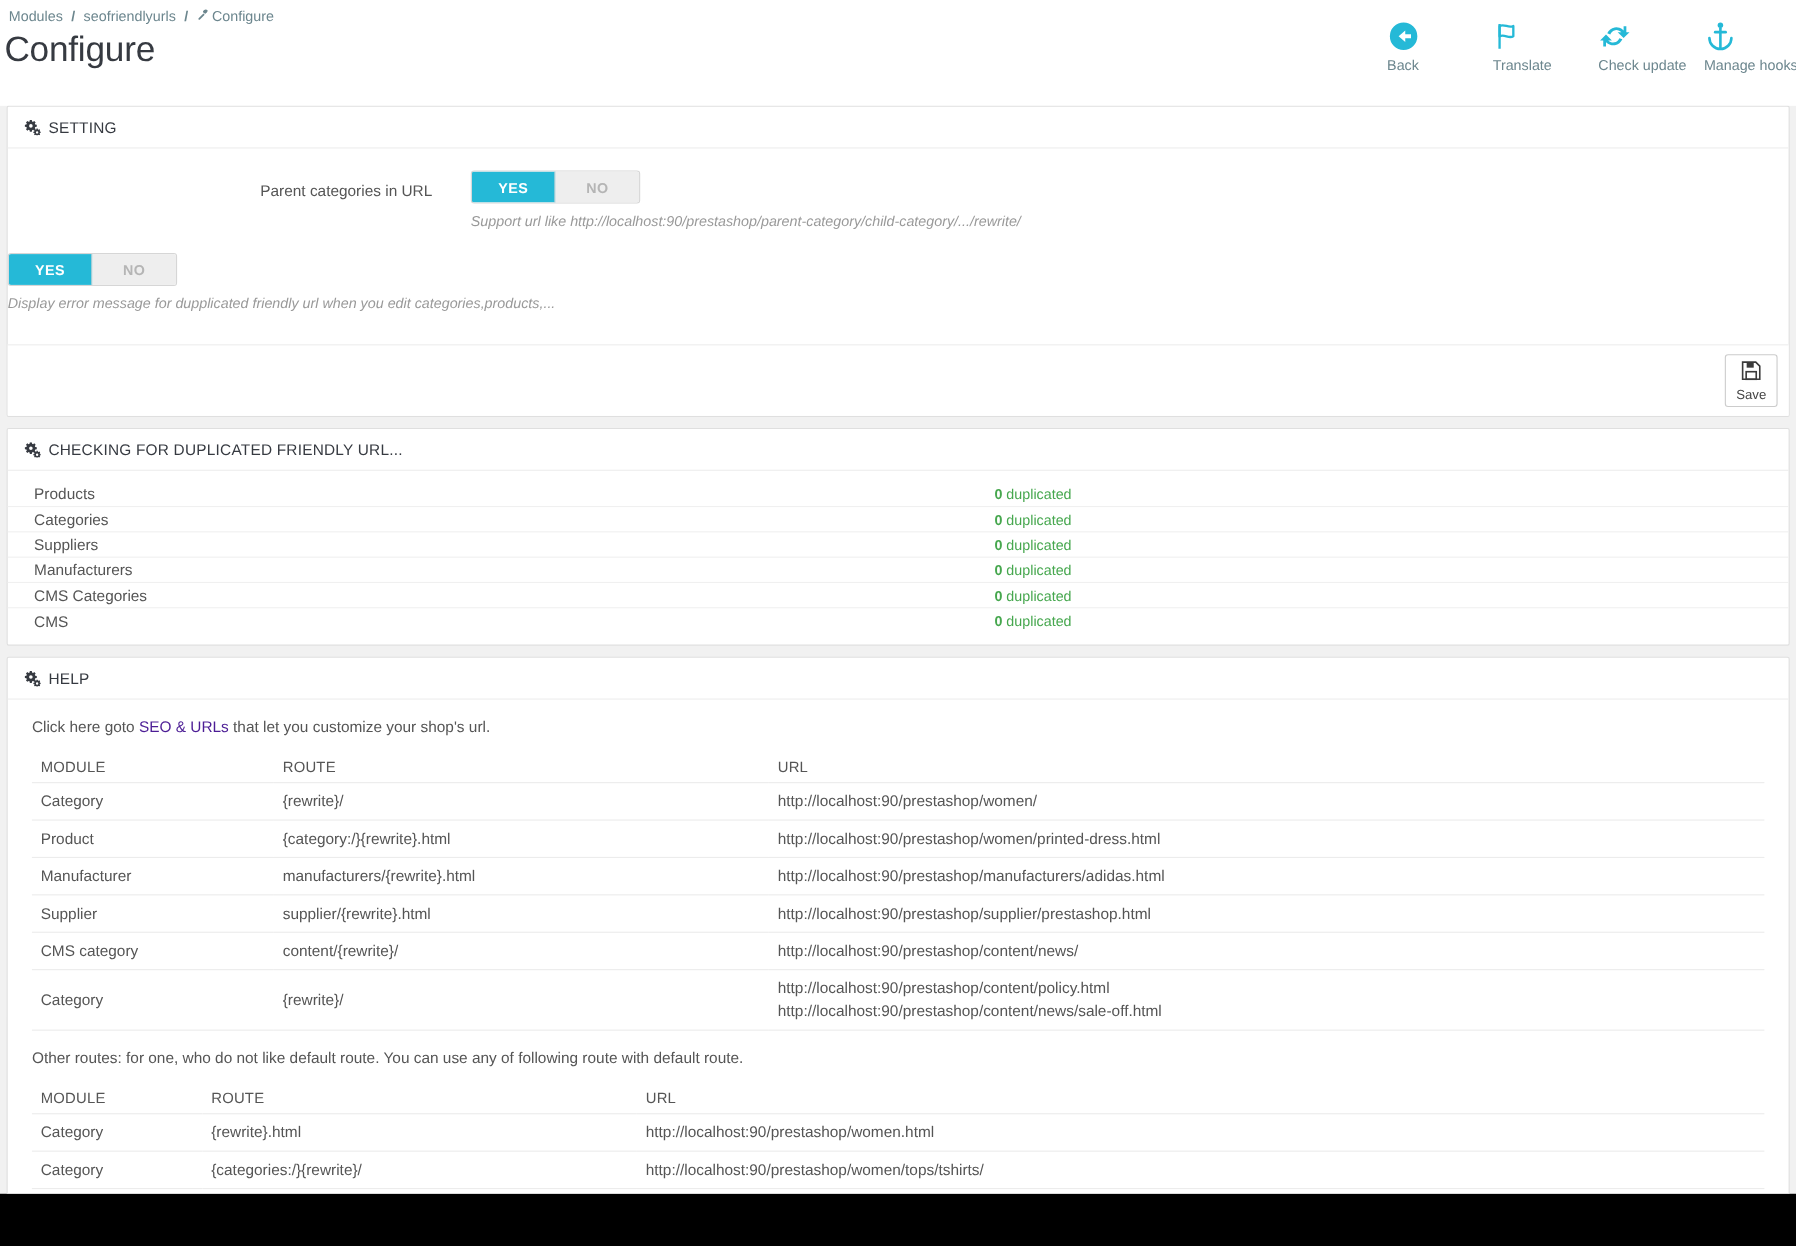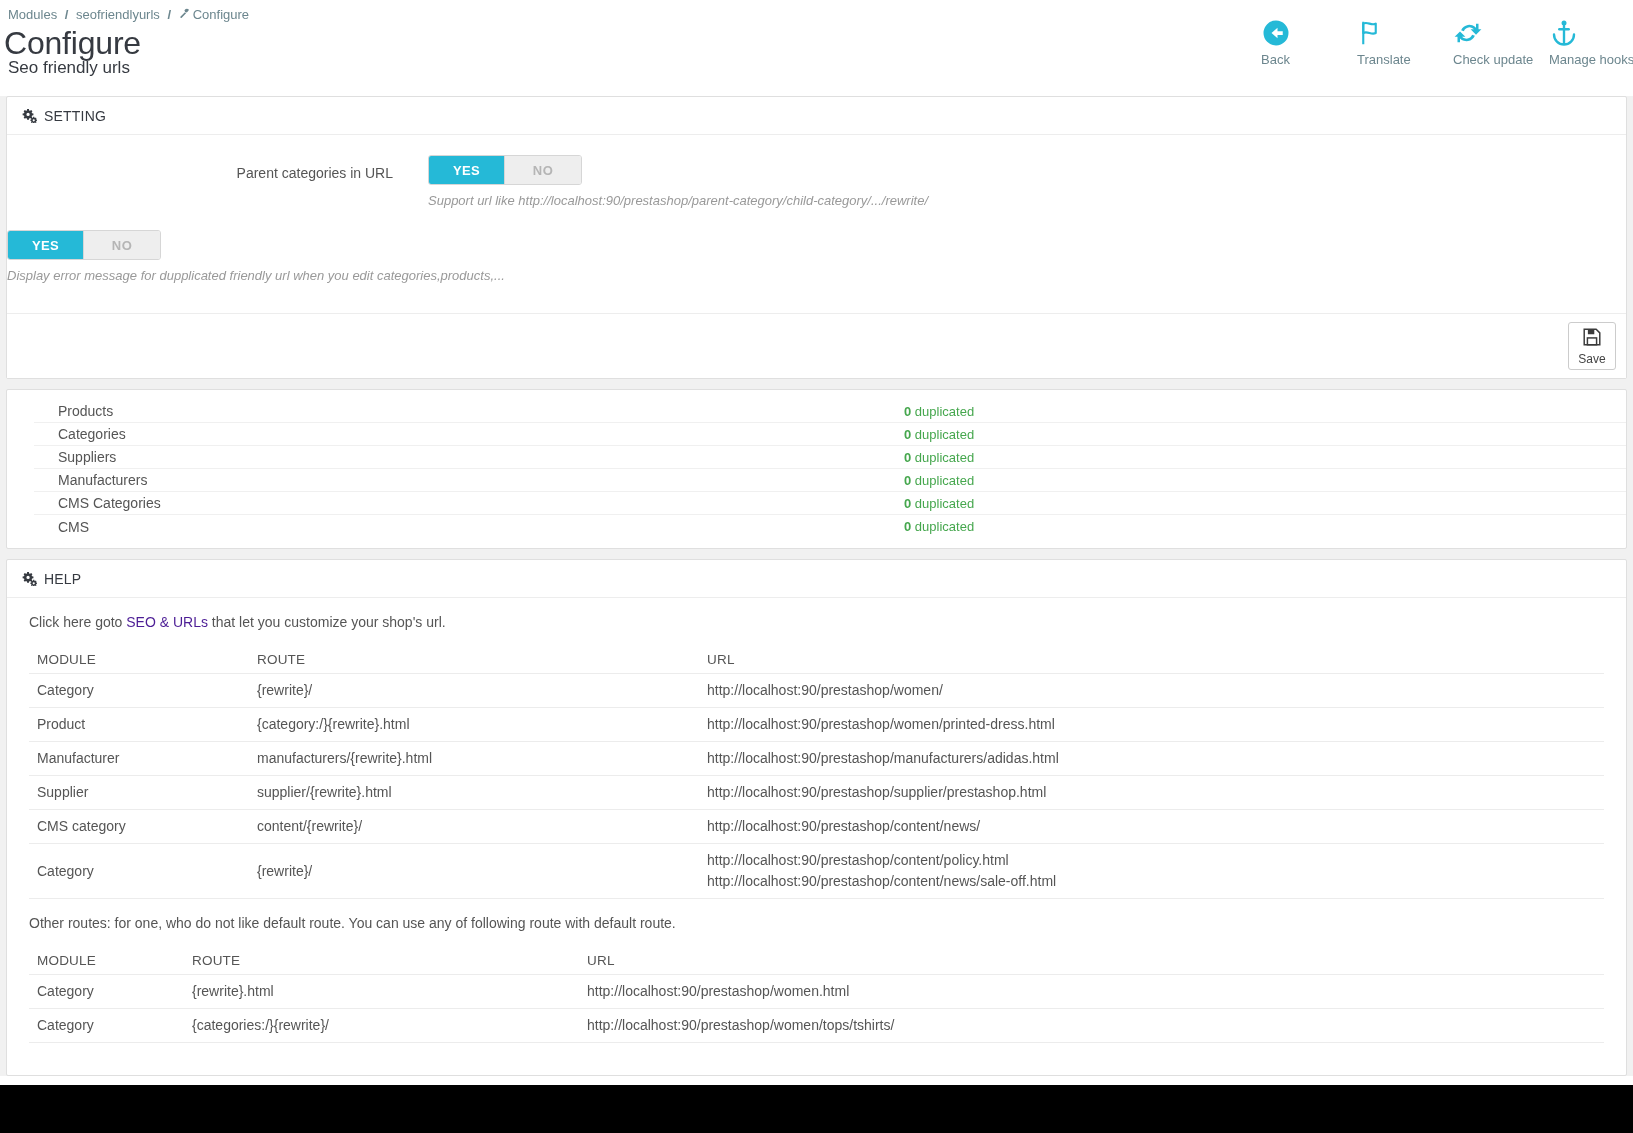--- a/index.html
+++ b/index.html
@@ -185,21 +185,21 @@
     border-radius: 3px;
     background: #ffffff;
     width: 48px;
     height: 48px;
     cursor: pointer;
     color: #444;
   }
   .save-btn .lbl { font-size: 12px; color: #444; margin-top: 1px; }
 
   
-  .dup-body { padding: 10px 0 10px 0; margin-left: 27px; }
+  .dup-body { padding: 10px 0 10px 0; }
   .dup-row {
     display: flex;
     align-items: center;
     border-bottom: 1px solid #f0f0f0;
     padding: 5px 22px 5px 24px;
     font-size: 14px;
     color: #555;
     height: 23px;
   }
   .dup-row .name { flex: 1; }
@@ -263,21 +263,20 @@
       <span class="sep">/</span>
       <span class="wrench-ico">
         <svg width="11" height="11" viewBox="0 0 16 16" fill="#6c868e" aria-hidden="true">
           <path d="M14.3 2.3a4 4 0 0 0-4.6-.8L7.9 3.3l1 2.4 2.4 1 1.8-1.8a4 4 0 0 0 1.2-2.6zM8.6 6.1 2.3 12.4a1.2 1.2 0 1 0 1.7 1.7l6.3-6.3-1.7-1.7z"></path>
         </svg>
       </span><span class="current">Configure</span>
     </div>
 
     <div class="title-block">
       <div class="page-title">Configure</div>
-      <div class="page-subtitle">Seo friendly urls</div>
     </div>
 
     <div class="toolbar">
       <a class="tool-btn" href="#">
         <span class="ico">
           <svg width="30" height="30" viewBox="0 0 24 24" fill="#25b9d7" aria-hidden="true">
             <path d="M12 2a10 10 0 1 0 0 20 10 10 0 0 0 0-20zm1.2 14.2L8.4 12l4.8-4.2v2.7h4.2v3h-4.2v2.7z"></path>
           </svg>
         </span>
         <span class="lbl">Back</span>
@@ -363,20 +362,29 @@
               <rect x="7.5" y="3.5" width="7" height="5.5" fill="#3b3b3b" stroke="none"></rect>
               <rect x="7" y="13" width="10" height="7.5"></rect>
             </svg>
           </span>
           <span class="lbl">Save</span>
         </button>
       </div>
     </div>
 
     <div class="panel">
+      <div class="panel-heading">
+        <span class="cogs-icon">
+          <svg width="16" height="14" viewBox="0 0 20 18" fill="#363a41" aria-hidden="true">
+            <path d="M7.6 0 7.3 1.8a4.4 4.4 0 0 0-1.2.5L4.7 1.3 3.1 2.9l1 1.4c-.2.4-.4.8-.5 1.2L1.8 5.8v2.3l1.8.3c.1.4.3.8.5 1.2l-1 1.4 1.6 1.6 1.4-1c.4.2.8.4 1.2.5l.3 1.8h2.3l.3-1.8c.4-.1.8-.3 1.2-.5l1.4 1 1.6-1.6-1-1.4c.2-.4.4-.8.5-1.2l1.8-.3V5.8l-1.8-.3a4.4 4.4 0 0 0-.5-1.2l1-1.4-1.6-1.6-1.4 1a4.4 4.4 0 0 0-1.2-.5L9.9 0H7.6zm1.2 4.9a2.1 2.1 0 1 1 0 4.2 2.1 2.1 0 0 1 0-4.2z"></path>
+            <path d="M15.4 10.1l-.2 1.1a2.9 2.9 0 0 0-.8.3l-.9-.6-1 1 .6.9a2.9 2.9 0 0 0-.3.8l-1.1.2v1.4l1.1.2c.1.3.2.5.3.8l-.6.9 1 1 .9-.6c.3.1.5.2.8.3l.2 1.1h1.4l.2-1.1c.3-.1.5-.2.8-.3l.9.6 1-1-.6-.9c.1-.3.2-.5.3-.8l1.1-.2v-1.4l-1.1-.2a2.9 2.9 0 0 0-.3-.8l.6-.9-1-1-.9.6a2.9 2.9 0 0 0-.8-.3l-.2-1.1h-1.4zm.7 3.1a1.4 1.4 0 1 1 0 2.8 1.4 1.4 0 0 1 0-2.8z"></path>
+          </svg>
+        </span>
+        <span>CHECKING FOR DUPLICATED FRIENDLY URL...</span>
+      </div>
 
       <div class="dup-body">
         <div class="dup-row">
           <span class="name">Products</span>
           <span class="val"><b>0</b> <span>duplicated</span></span>
         </div>
         <div class="dup-row">
           <span class="name">Categories</span>
           <span class="val"><b>0</b> <span>duplicated</span></span>
         </div>

